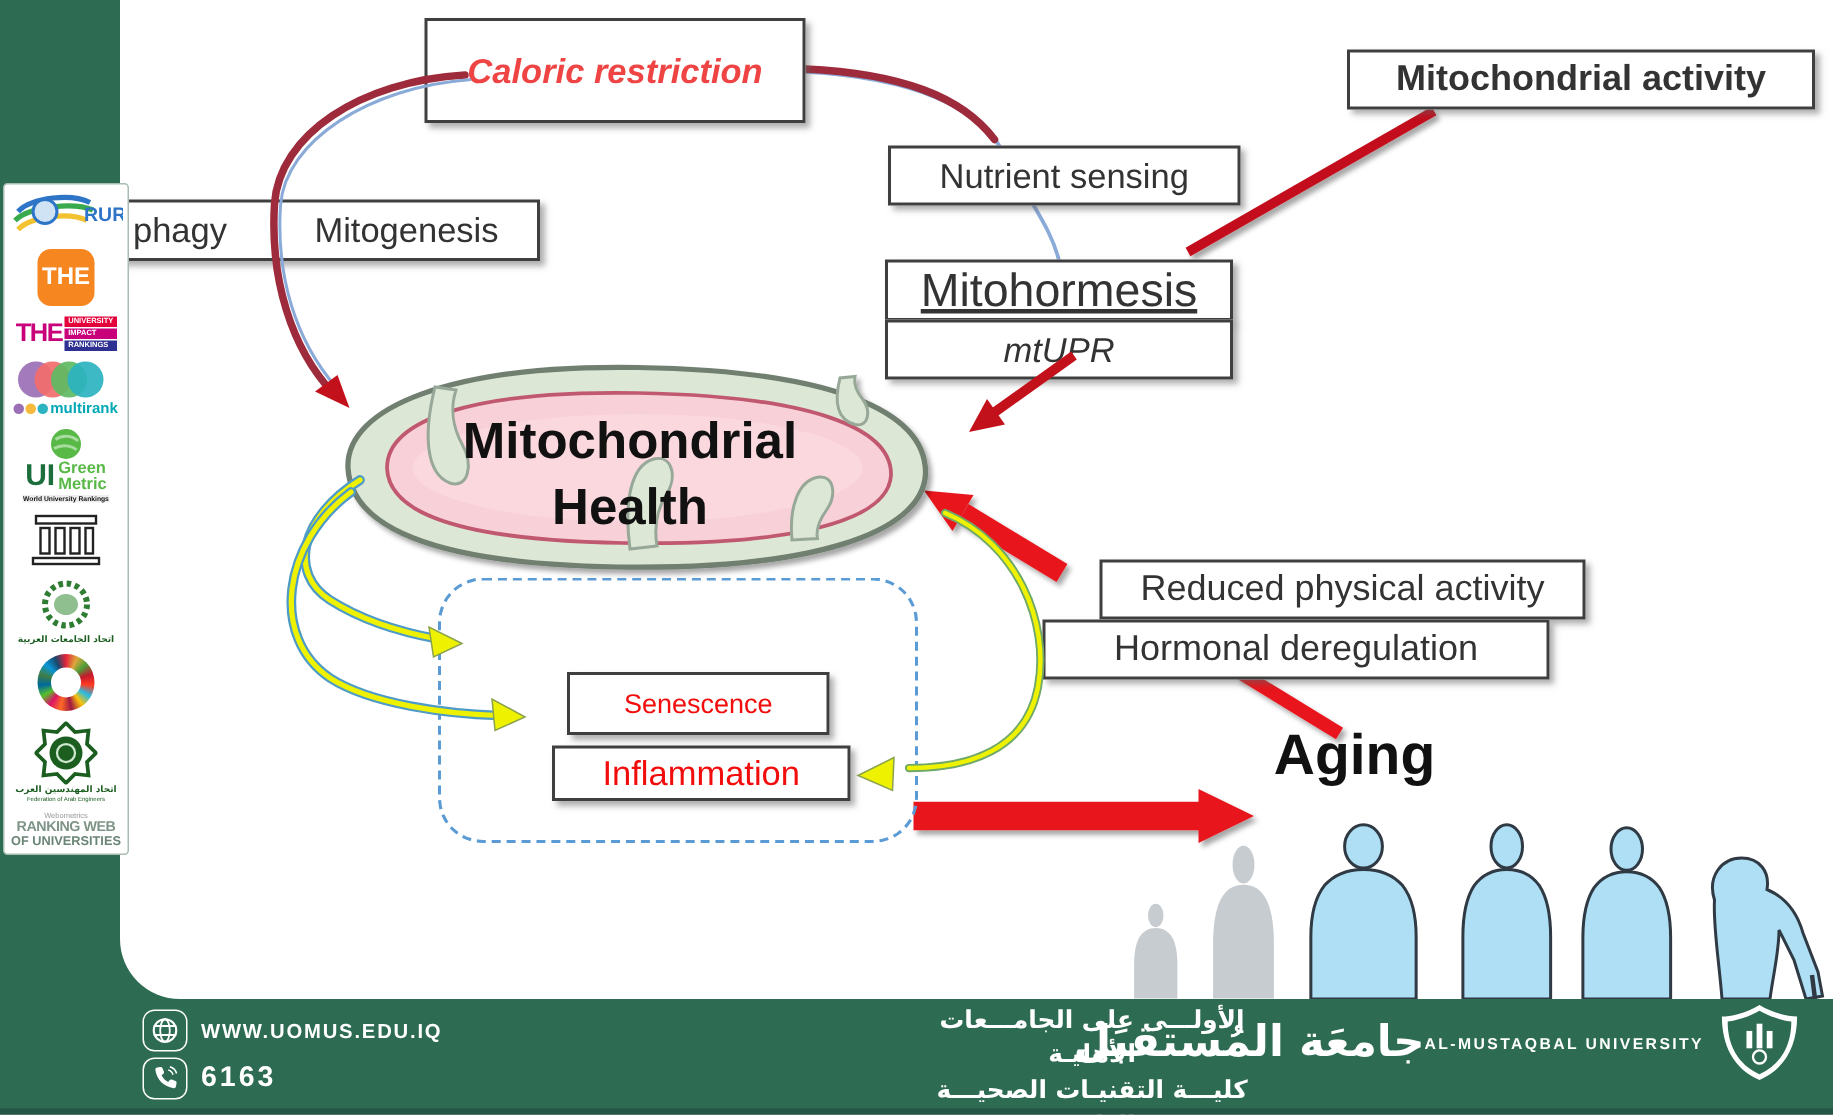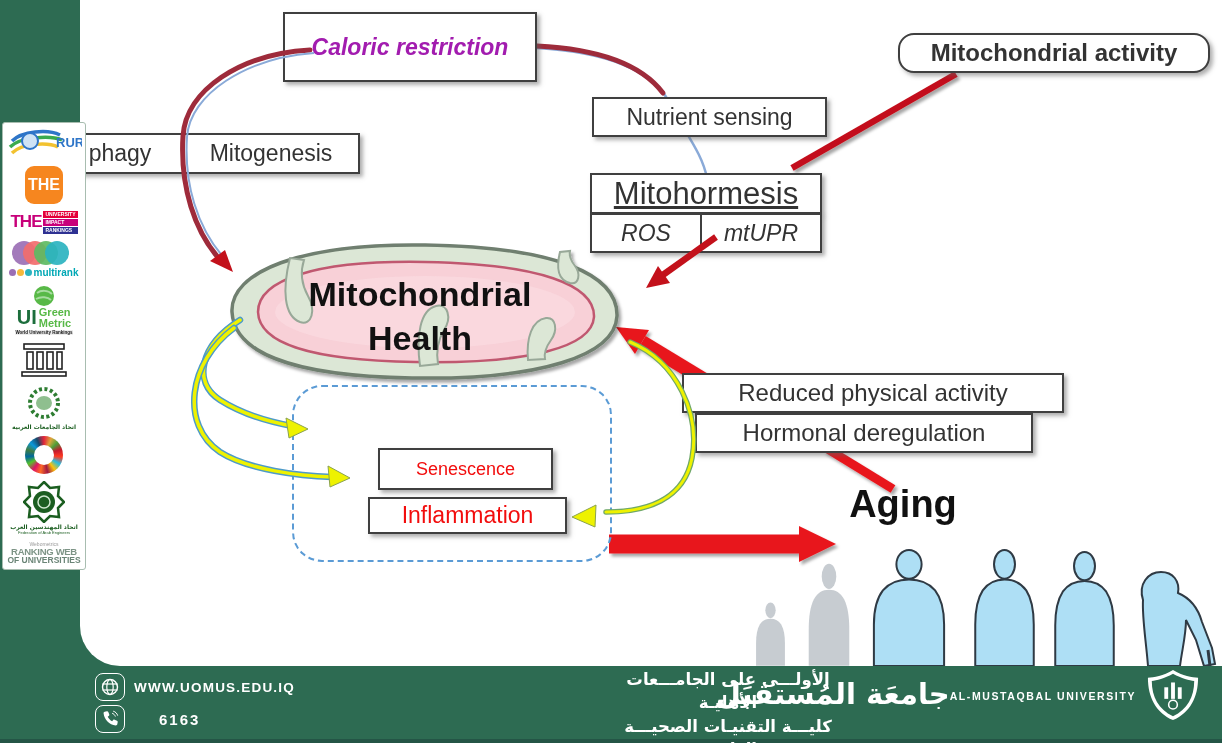--- a/index.html
+++ b/index.html
@@ -9,34 +9,34 @@
               border-radius:0 0 0 40px;}
   svg.layer{position:absolute;left:0;top:0;pointer-events:none;}
   .under{z-index:1}.over{z-index:3}
 
   
   .box{position:absolute;z-index:2;background:#fff;border:2px solid #3f3f3f;
        box-shadow:3px 3px 4px rgba(95,95,95,.5);display:flex;align-items:center;justify-content:center;
        font-size:22px;color:#333;box-sizing:border-box;}
   .box.red{color:#f20d0d;}
   .caloric{left:283px;top:12px;width:254px;height:70px;flex-direction:column;
-           color:#a21caf;font-weight:bold;font-style:italic;font-size:23px;line-height:1.25;}
-  .mito-activity{left:898px;top:33px;width:312px;height:40px;font-weight:bold;font-size:24px;border-radius:16px;}
+           color:#ef4444;font-weight:bold;font-style:italic;font-size:23px;line-height:1.25;}
+  .mito-activity{left:898px;top:33px;width:312px;height:40px;font-weight:bold;font-size:24px;}
   .nutrient{left:592px;top:97px;width:235px;height:40px;font-size:23px;}
   .mitohormesis{left:590px;top:173px;width:232px;height:41px;font-size:31px;}
   .mitohormesis span{text-decoration:underline;}
   .ros-box{left:590px;top:213px;width:232px;height:40px;padding:0;font-style:italic;font-size:23px;}
   .ros-cell{width:110px;height:100%;display:flex;align-items:center;justify-content:center;
             border-right:2px solid #3f3f3f;box-sizing:border-box;}
   .mtupr-cell{flex:1;display:flex;align-items:center;justify-content:center;}
   .phagy-box{left:56px;top:133px;width:304px;height:41px;padding:0;font-size:23px;}
   .phagy-cell{width:126px;height:100%;display:flex;align-items:center;justify-content:center;
               border-right:2px solid #3f3f3f;box-sizing:border-box;}
   .mitogen-cell{flex:1;display:flex;align-items:center;justify-content:center;}
-  .reduced{left:682px;top:373px;width:382px;height:40px;font-size:24px;}
+  .reduced{left:733px;top:373px;width:324px;height:40px;font-size:24px;}
   .hormonal{left:695px;top:413px;width:338px;height:40px;font-size:24px;}
   .stem{left:335px;top:402px;width:253px;height:41px;font-size:23px;}
   .senescence{left:378px;top:448px;width:175px;height:42px;font-size:18px;}
   .inflammation{left:368px;top:497px;width:199px;height:37px;font-size:23px;}
   .dashed-box{position:absolute;z-index:2;left:292px;top:385px;width:316px;height:173px;
               border:2px dashed #5b9bd5;border-radius:30px;}
   .mito-title{position:absolute;z-index:2;left:250px;top:272px;width:340px;text-align:center;
               font-weight:bold;font-size:34px;color:#111;line-height:1.3;}
   .aging{position:absolute;z-index:2;left:833px;top:483px;width:140px;text-align:center;
          font-weight:bold;font-size:38px;color:#111;}
@@ -77,21 +77,21 @@
   .webo-sub{font-size:8.5px;font-weight:bold;color:#6b8577;}
 
   
   .footer{position:absolute;z-index:4;left:0;top:666px;width:1222px;height:77px;background:#2d6b52;
           border-bottom:4px solid #245546;box-sizing:border-box;color:#fff;}
   .f-left{position:absolute;left:95px;top:7px;display:flex;flex-direction:column;gap:4px;}
   .frow{display:flex;align-items:center;gap:9px;}
   .ficon{width:30px;height:28px;border:1.6px solid #fff;border-radius:8px;display:flex;
          align-items:center;justify-content:center;box-sizing:border-box;}
   .f-web{font-size:13.5px;font-weight:bold;letter-spacing:1.2px;}
-  .f-phone{font-size:15px;font-weight:bold;letter-spacing:2px;margin-left:25px;}
+  .f-phone{font-size:19px;font-weight:bold;letter-spacing:2px;}
   .f-center{position:absolute;left:597px;top:2px;width:262px;text-align:center;direction:rtl;
             font-family:"DejaVu Sans",sans-serif;font-weight:bold;font-size:16.5px;line-height:1.42;}
   .f-right{position:absolute;right:20px;top:2px;display:flex;align-items:center;gap:8px;}
   .f-names{display:flex;flex-direction:row;align-items:center;}
   .ar-callig{font-family:"DejaVu Sans",sans-serif;font-size:29px;font-weight:bold;line-height:1.15;
              direction:rtl;white-space:nowrap;}
   .en-name{font-size:10.5px;font-weight:bold;letter-spacing:1.6px;margin-top:1px;}
 </style>
 </head>
 <body>
@@ -161,21 +161,20 @@
 
   <div class="box nutrient">
     <span>Nutrient sensing</span>
   </div>
 
   <div class="box mitohormesis">
     <span>Mitohormesis</span>
   </div>
 
   <div class="box ros-box">
-    <span class="ros-cell">ROS</span>
     <span class="mtupr-cell">mtUPR</span>
   </div>
 
   <div class="box phagy-box">
     <span class="phagy-cell">phagy</span>
     <span class="mitogen-cell">Mitogenesis</span>
   </div>
 
   <div class="mito-title">
     <div>Mitochondrial</div>

